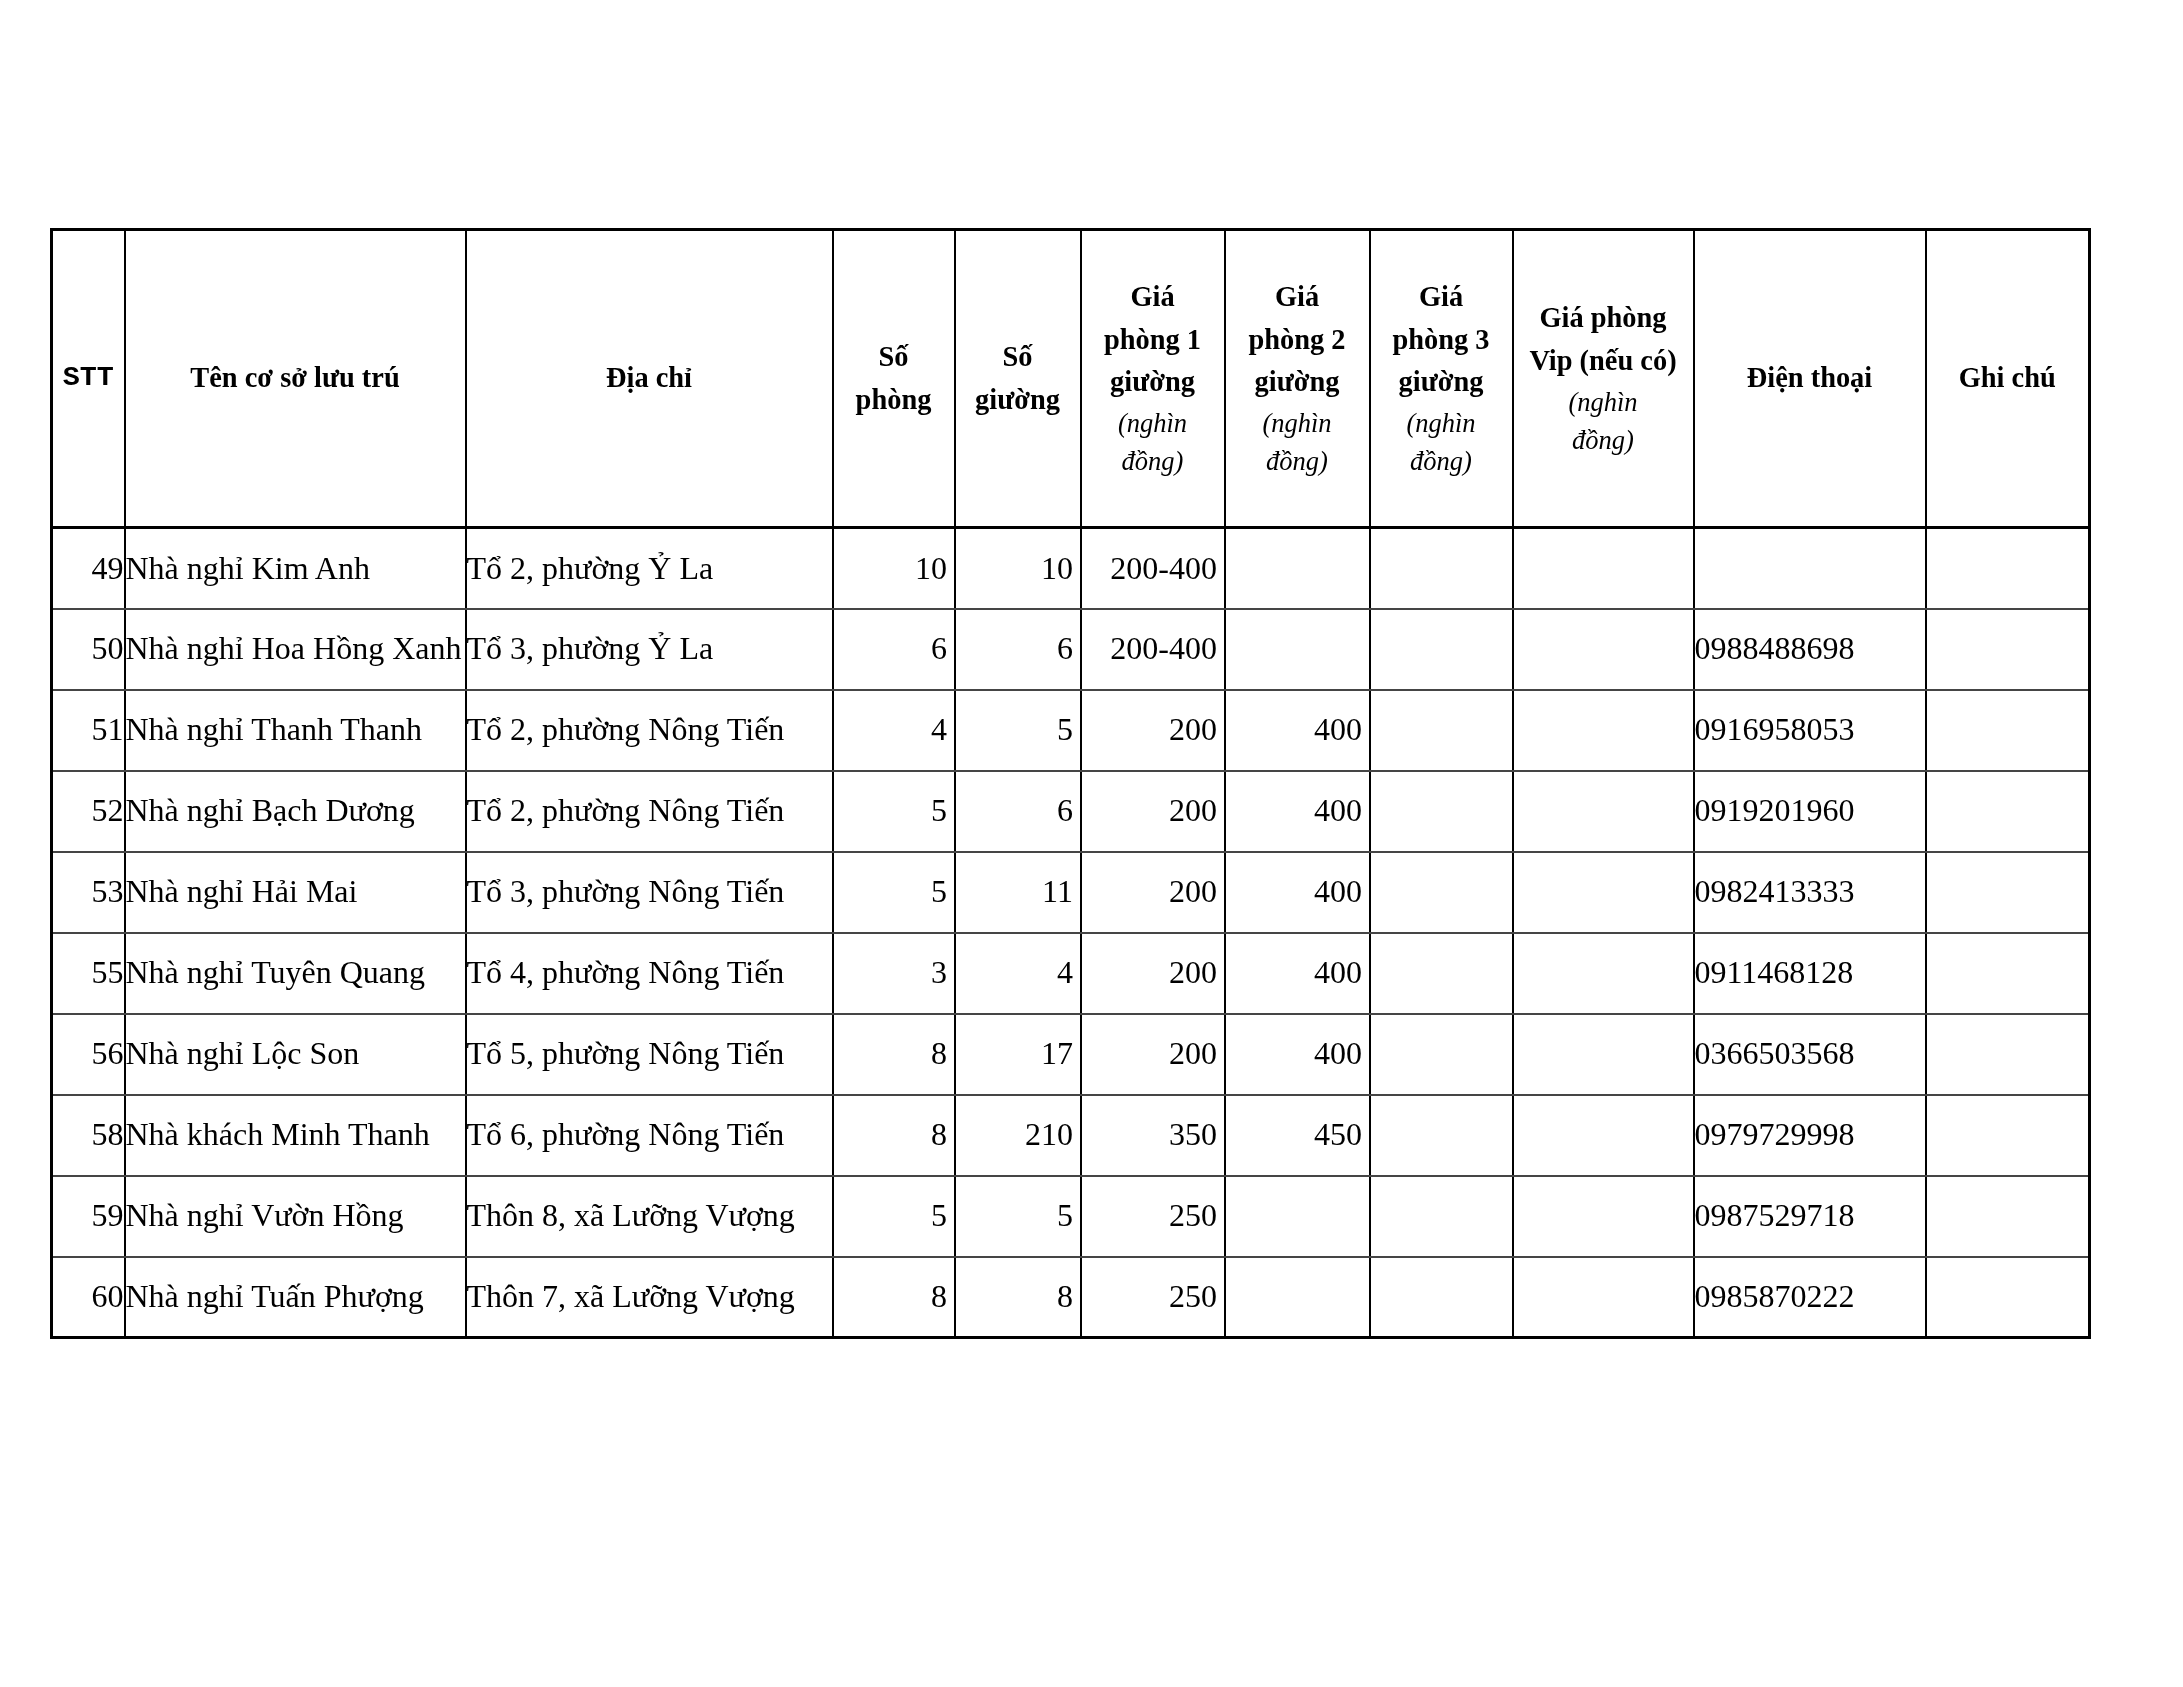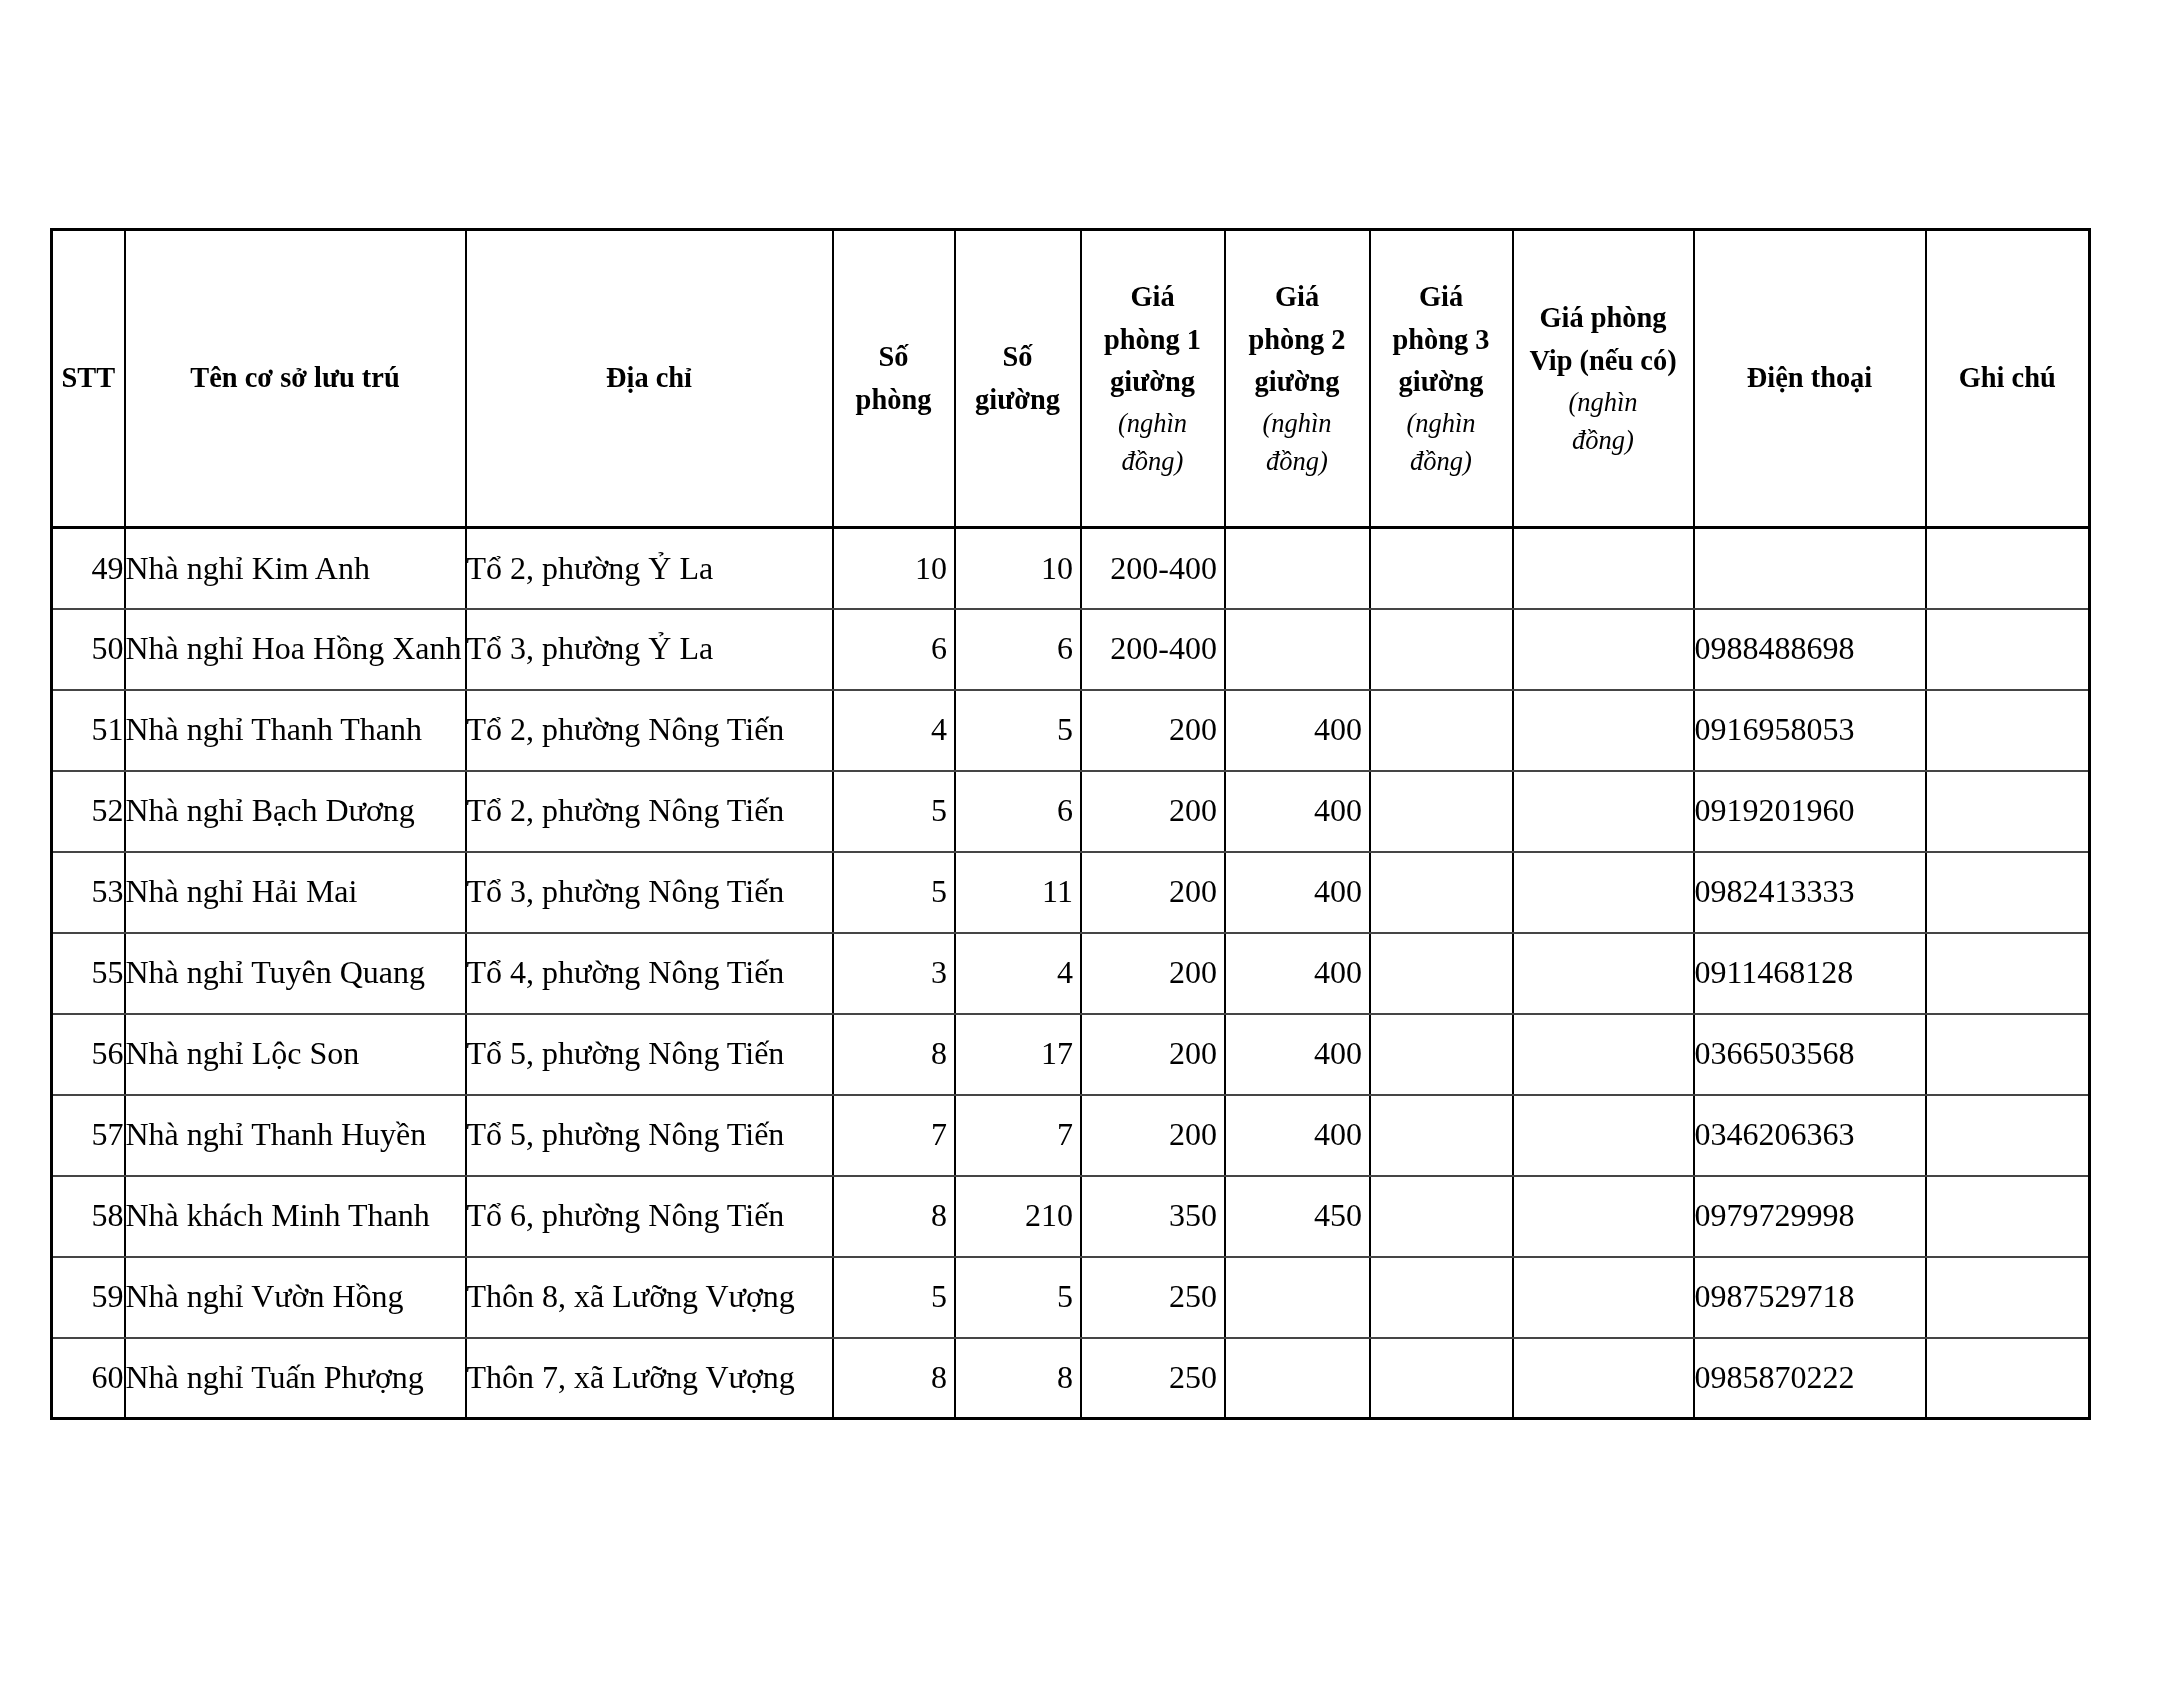--- a/index.html
+++ b/index.html
@@ -48,21 +48,21 @@
     border: 2.6px solid #000;
     border-bottom: 3.3px solid #000;
     vertical-align: middle;
     text-align: center;
     font-size: 28.4px;
     font-weight: bold;
     line-height: 1.5;
     padding: 0 13.2px;
     background: #fff;
   }
-  th.c-stt { padding: 0 1.3px; }
+  th.c-stt { padding: 0 1.3px; font-family: Liberation Mono, monospace; }
 
   .h-label { font-weight: bold; }
   .h-sub {
     display: block;
     font-weight: normal;
     font-style: italic;
     font-size: 26.5px;
     max-width: 116px;
     margin: 0 auto;
     line-height: 1.45;
@@ -233,33 +233,20 @@
           <td class="col-rooms">8</td>
           <td class="col-beds">17</td>
           <td class="col-price1">200</td>
           <td class="col-price2">400</td>
           <td class="col-price3"></td>
           <td class="col-vip"></td>
           <td class="col-phone">0366503568</td>
           <td class="col-note"></td>
         </tr>
         <tr>
-          <td class="col-stt">57</td>
-          <td class="col-name">Nhà nghỉ Thanh Huyền</td>
-          <td class="col-address">Tổ 5, phường Nông Tiến</td>
-          <td class="col-rooms">7</td>
-          <td class="col-beds">7</td>
-          <td class="col-price1">200</td>
-          <td class="col-price2">400</td>
-          <td class="col-price3"></td>
-          <td class="col-vip"></td>
-          <td class="col-phone">0346206363</td>
-          <td class="col-note"></td>
-        </tr>
-        <tr>
           <td class="col-stt">58</td>
           <td class="col-name">Nhà khách Minh Thanh</td>
           <td class="col-address">Tổ 6, phường Nông Tiến</td>
           <td class="col-rooms">8</td>
           <td class="col-beds">210</td>
           <td class="col-price1">350</td>
           <td class="col-price2">450</td>
           <td class="col-price3"></td>
           <td class="col-vip"></td>
           <td class="col-phone">0979729998</td>

